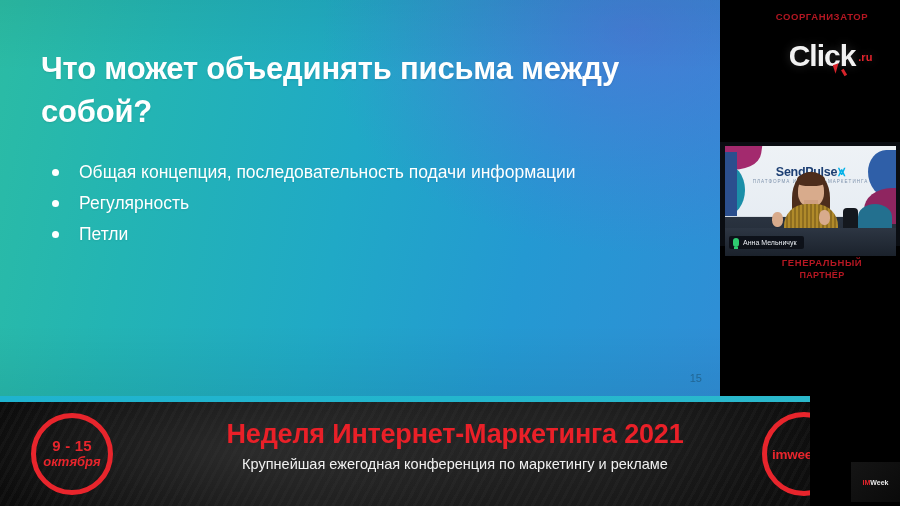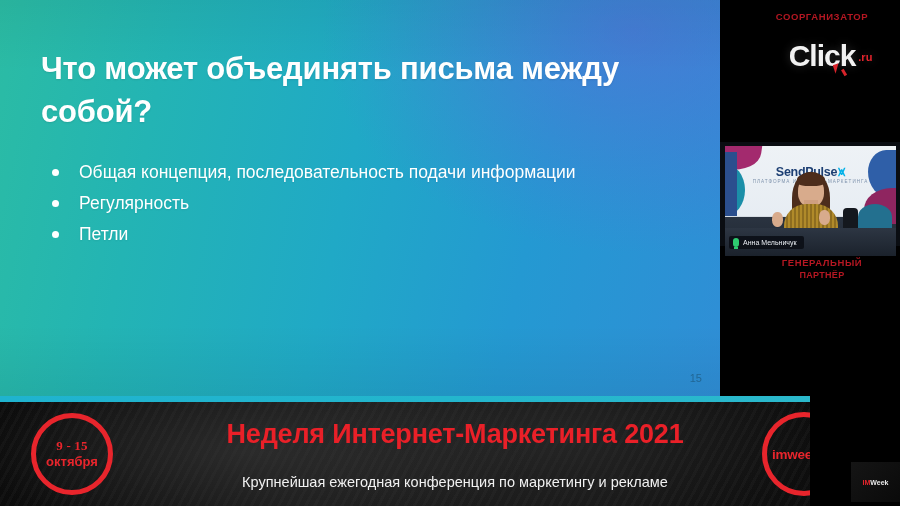--- a/index.html
+++ b/index.html
@@ -268,33 +268,33 @@
     background: linear-gradient(90deg,#1fb3cf 0%, #23b6cd 55%, #2bb9cc 100%);
   }
   .date-badge {
     position: absolute; left: 31px; top: 17px;
     width: 82px; height: 82px; border-radius: 50%;
     border: 5px solid #e8252c;
     display: flex; flex-direction: column;
     align-items: center; justify-content: center;
     color: #e8252c; font-weight: bold; line-height: 16px;
   }
-  .date-badge .d1 { font-size: 13px; letter-spacing: 0.2px; font-family: Liberation Serif, serif; }
-  .date-badge .d2 { font-size: 13px; }
+  .date-badge .d1 { font-size: 15px; letter-spacing: 0.2px; }
+  .date-badge .d2 { font-size: 13px; font-style: italic; }
 
   .banner-center {
     position: absolute; left: 190px; top: 21px; width: 530px;
     text-align: center;
   }
   .banner-title {
     color: #ea2028; font-size: 27px; font-weight: bold;
     letter-spacing: -0.2px; line-height: 34px;
   }
   .banner-sub {
-    margin-top: 22px;
+    margin-top: 4px;
     color: #f1f1f1; font-size: 14.5px; font-weight: 400; line-height: 19px;
   }
 
   .imweek-badge {
     position: absolute; left: 762px; top: 16px;
     width: 84px; height: 84px; border-radius: 50%;
     border: 5px solid #e8252c;
     display: flex; align-items: center; justify-content: center;
     color: #e8252c; font-size: 13.5px; font-weight: bold;
     letter-spacing: -0.2px;

